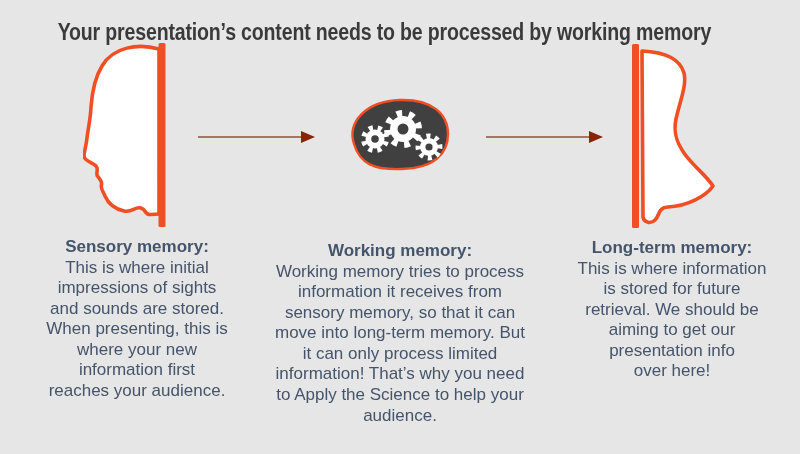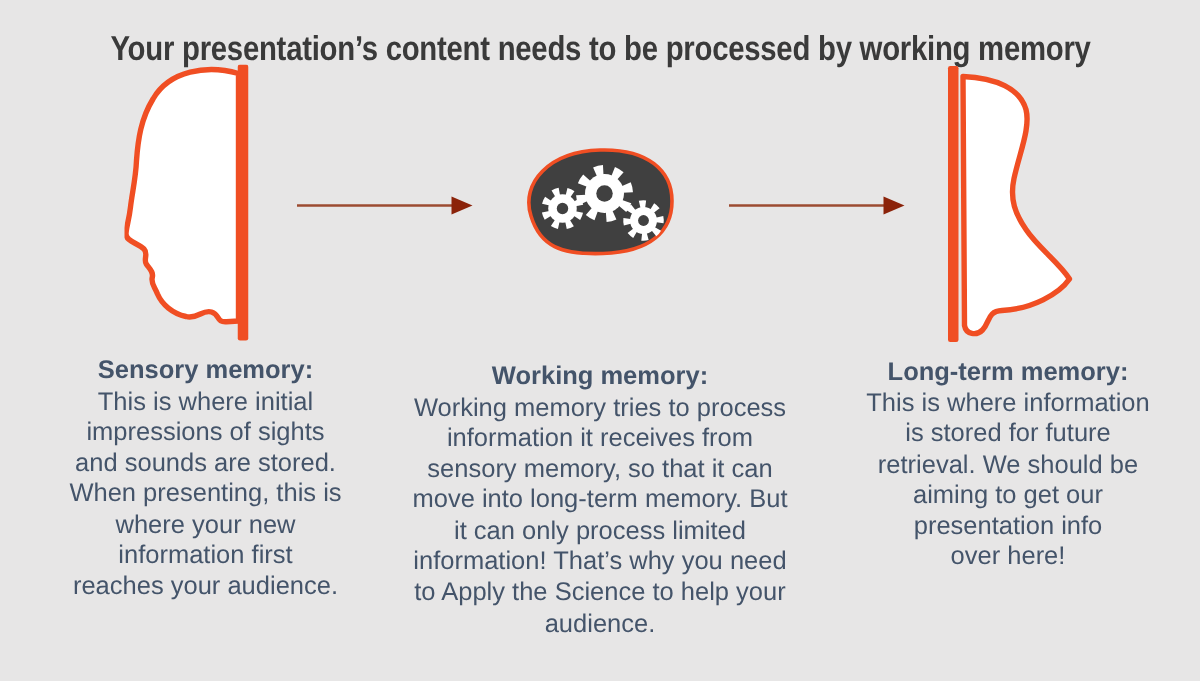--- a/index.html
+++ b/index.html
@@ -13,21 +13,21 @@
   }
   html,body{margin:0;padding:0;}
   .slide{
     position:relative;
     width:800px;height:454px;
     background:var(--background,#E7E6E6);
     overflow:hidden;
     font-family:"Liberation Sans", sans-serif;
   }
   .title{
-    position:absolute;top:4px;left:16px;width:638px;
+    position:absolute;top:4px;left:0;width:638px;
     text-align:center;
     font-size:23px;font-weight:bold;
     color:var(--title-text,#3A3A3A);
     white-space:nowrap;
   }
   .title .squeeze{
     display:inline-block;
     transform:scaleX(0.85);
     transform-origin:center;
     letter-spacing:-0.2px;

